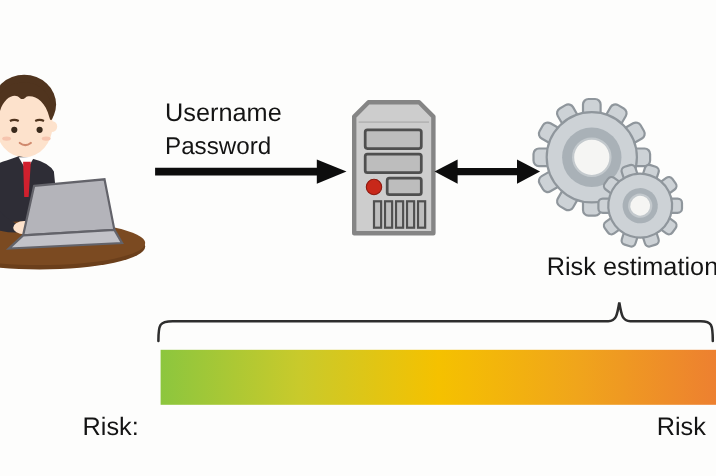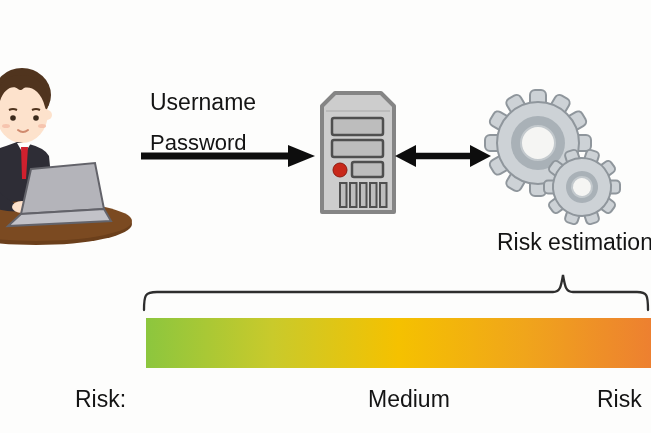--- a/index.html
+++ b/index.html
@@ -3,26 +3,26 @@
 <meta charset="utf-8">
 <style>
   html,body{margin:0;padding:0;background:#fdfdfc;}
   .canvas{
     position:relative;width:651px;height:433px;overflow:hidden;
     background:#fdfdfc;font-family:"Liberation Sans",sans-serif;color:#141414;
   }
   .abs{position:absolute;}
   .label{font-size:23px;line-height:1.2;color:#141414;white-space:nowrap;}
   .cred-line1{font-size:23px;}
-  .cred-line2{font-size:22px;margin-top:14px;}
+  .cred-line2{font-size:22px;margin-top:4px;}
   .risk-bar{
     position:absolute;left:146px;top:318px;width:505px;height:50px;
     
   }
-  .scale-label{position:absolute;top:386px;font-size:23px;white-space:nowrap;}
+  .scale-label{position:absolute;top:374px;font-size:23px;white-space:nowrap;}
   svg{display:block;}
 </style>
 </head>
 <body>
 
 <div class="canvas">
 
   <svg class="abs" style="left:-2px;top:55px" width="140" height="192" viewBox="0 0 140 192">
 
     <ellipse cx="24" cy="40" rx="29" ry="27" fill="#50341e"></ellipse>
@@ -139,16 +139,15 @@
   <div class="abs label" style="left:497px;top:229px">Risk estimation</div>
 
   <svg class="abs" style="left:139px;top:267px" width="514" height="46" viewBox="0 0 514 46">
     <path d="M 5,43 C 5,28 6,25 18,25 L 414,25 C 421,25 422,20 424,8
              C 426,20 427,25 434,25 L 498,25 C 508,25 509,28 509,43" fill="none" stroke="#2e2e2e" stroke-width="2.3" stroke-linecap="round"></path>
   </svg>
 
   <div class="risk-bar" style="background: linear-gradient(90deg, rgb(140, 198, 62), rgb(201, 202, 43), rgb(245, 193, 0), rgb(240, 165, 27), rgb(237, 128, 48));"></div>
 
   <div class="scale-label" style="left:75px">Risk:</div>
-  <div class="scale-label" style="left:368px">Medium</div>
   <div class="scale-label" style="left:597px">Risk</div>
 
 </div>
 
 </body></html>

